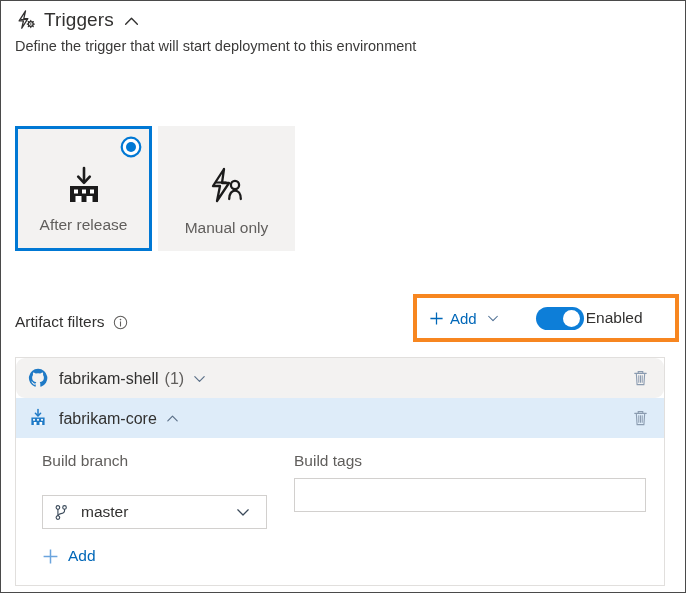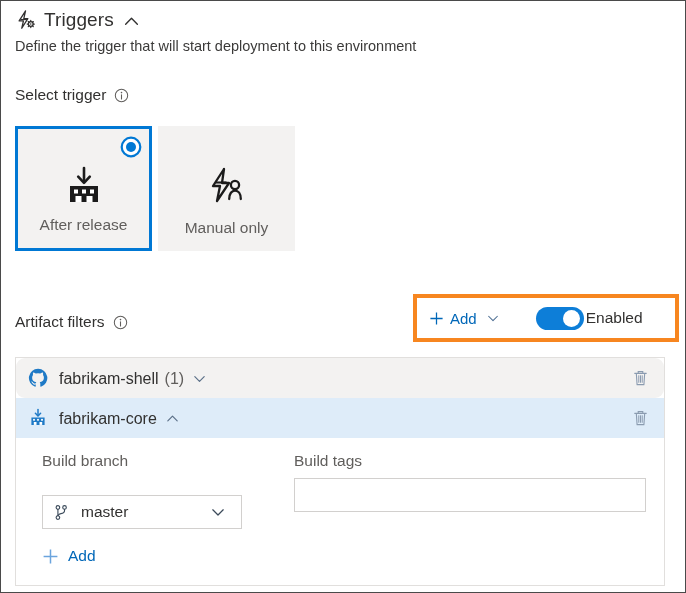--- a/index.html
+++ b/index.html
@@ -253,21 +253,21 @@
     margin-bottom: 8px;
   }
   .combo {
     height: 34px;
     box-sizing: border-box;
     border: 1px solid #d2d0ce;
     background: #ffffff;
     display: flex;
     align-items: center;
     padding: 0 15px 0 10px;
-    width: 200px;
+    width: 225px;
     cursor: pointer;
     margin-top: 25px;
   }
   .branch-ico { width: 17px; height: 17px; display:block; flex:none; }
   .combo-val {
     font-size: 15.5px;
     color: #323130;
     margin-left: 11px;
     flex: 1;
     line-height: 18px;
@@ -330,30 +330,20 @@
       <span class="sec-title">Triggers</span>
       <span>
         <svg class="chev-up" viewBox="0 0 16 16" fill="none">
           <path d="M2.5 10.5 L8 5 L13.5 10.5" stroke="#323130" stroke-width="1.3" stroke-linecap="round" stroke-linejoin="round"></path>
         </svg>
       </span>
     </div>
 
     <div class="sec-sub">Define the trigger that will start deployment to this environment</div>
 
-    <div class="field-label select-trigger-label">
-      <span>Select trigger</span>
-      <span>
-        <svg class="info-ico" viewBox="0 0 16 16" fill="none">
-          <circle cx="8" cy="8" r="6.6" stroke="#605e5c" stroke-width="1.1"></circle>
-          <circle cx="8" cy="4.9" r="0.85" fill="#605e5c"></circle>
-          <path d="M8 7.2 V11.6" stroke="#605e5c" stroke-width="1.15" stroke-linecap="round"></path>
-        </svg>
-      </span>
-    </div>
 
     <div class="cards">
 
       <div class="card selected">
         <span class="radio-mark">
           <svg viewBox="0 0 22 22" style="width:22px;height:22px;display:block;">
             <circle cx="11" cy="11" r="9.3" fill="#ffffff" stroke="#0078d4" stroke-width="2.2"></circle>
             <circle cx="11" cy="11" r="5" fill="#0078d4"></circle>
           </svg>
         </span>

